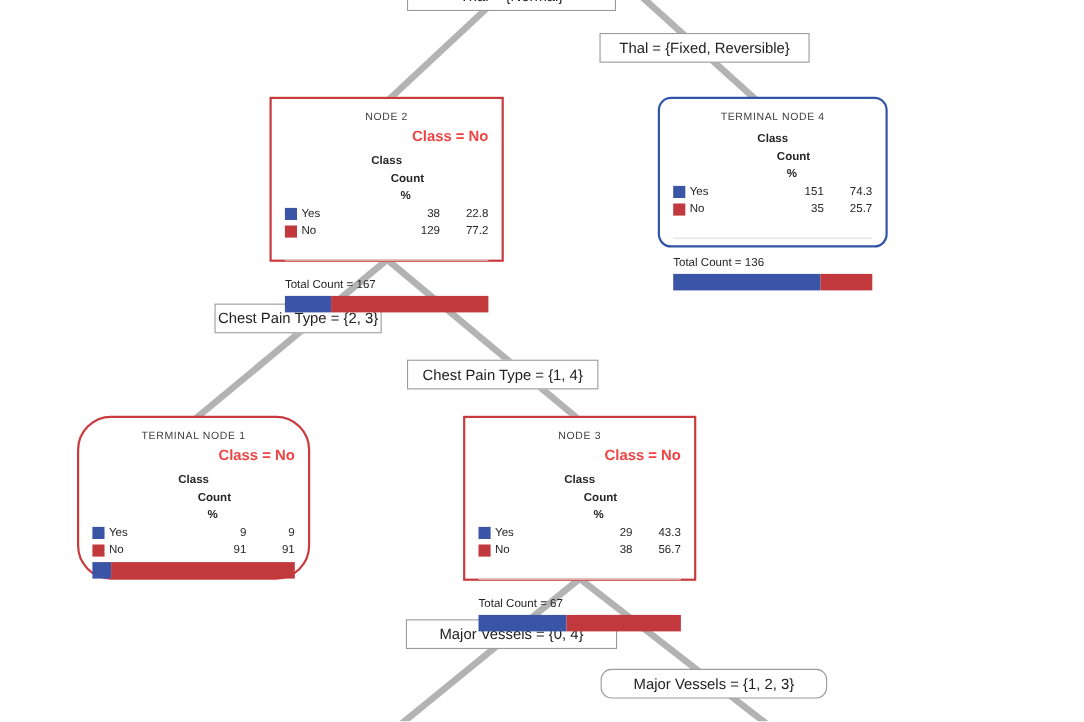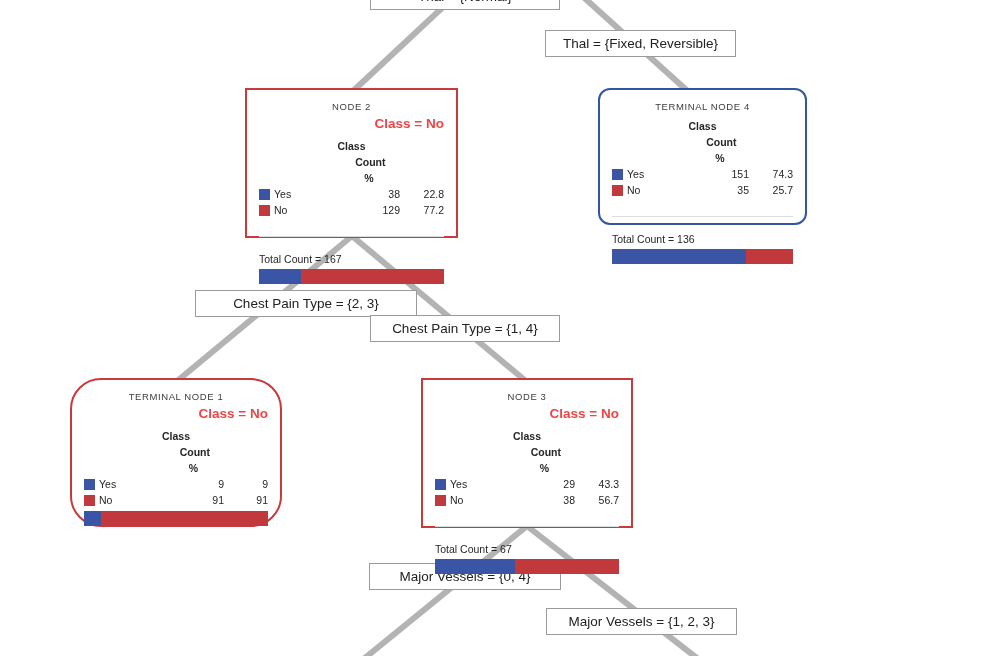--- a/index.html
+++ b/index.html
@@ -64,27 +64,27 @@
     <line x1="352" y1="236" x2="176" y2="382" stroke="#b3b3b3" stroke-width="6"></line>
     <line x1="352" y1="236" x2="527" y2="382" stroke="#b3b3b3" stroke-width="6"></line>
     <line x1="527" y1="526" x2="360" y2="662" stroke="#b3b3b3" stroke-width="6"></line>
     <line x1="527" y1="526" x2="702" y2="662" stroke="#b3b3b3" stroke-width="6"></line>
   </svg>
 
   <div class="branch-label" style="left:370px; top:-17px; width:190px;">Thal = {Normal}</div>
 
   <div class="branch-label" style="left:545px; top:30px; width:191px;">Thal = {Fixed, Reversible}</div>
 
-  <div class="branch-label" style="left:195px; top:290px; width:222px;">Chest Pain Type = {2, 3}</div>
-
-  <div class="branch-label" style="left:370px; top:315px; width:190px;">Chest Pain Type = {1, 4}</div>
+  <div class="branch-label" style="left:195px; top:276px; width:152px;">Chest Pain Type = {2, 3}</div>
+
+  <div class="branch-label" style="left:370px; top:327px; width:174px;">Chest Pain Type = {1, 4}</div>
 
   <div class="branch-label" style="left:369px; top:563px; width:192px;">Major Vessels = {0, 4}</div>
 
-  <div class="branch-label" style="left:546px; top:608px; width:191px;">Major Vessels = {1, 2, 3}</div>
+  <div class="branch-label" style="left:546px; top:608px; width:206px;border-radius:10px;">Major Vessels = {1, 2, 3}</div>
 
   <div class="node" style="left: 245px; top: 88px; width: 213px; height: 150px; border-color: rgb(201, 58, 60);">
     <div class="node-title">NODE 2</div>
     <div class="node-class">Class = No</div>
     <div class="tbl-header">
       <span class="row-left">Class</span>
       <span class="col-count">Count</span>
       <span class="col-pct">%</span>
     </div>
     <div class="tbl-row">

